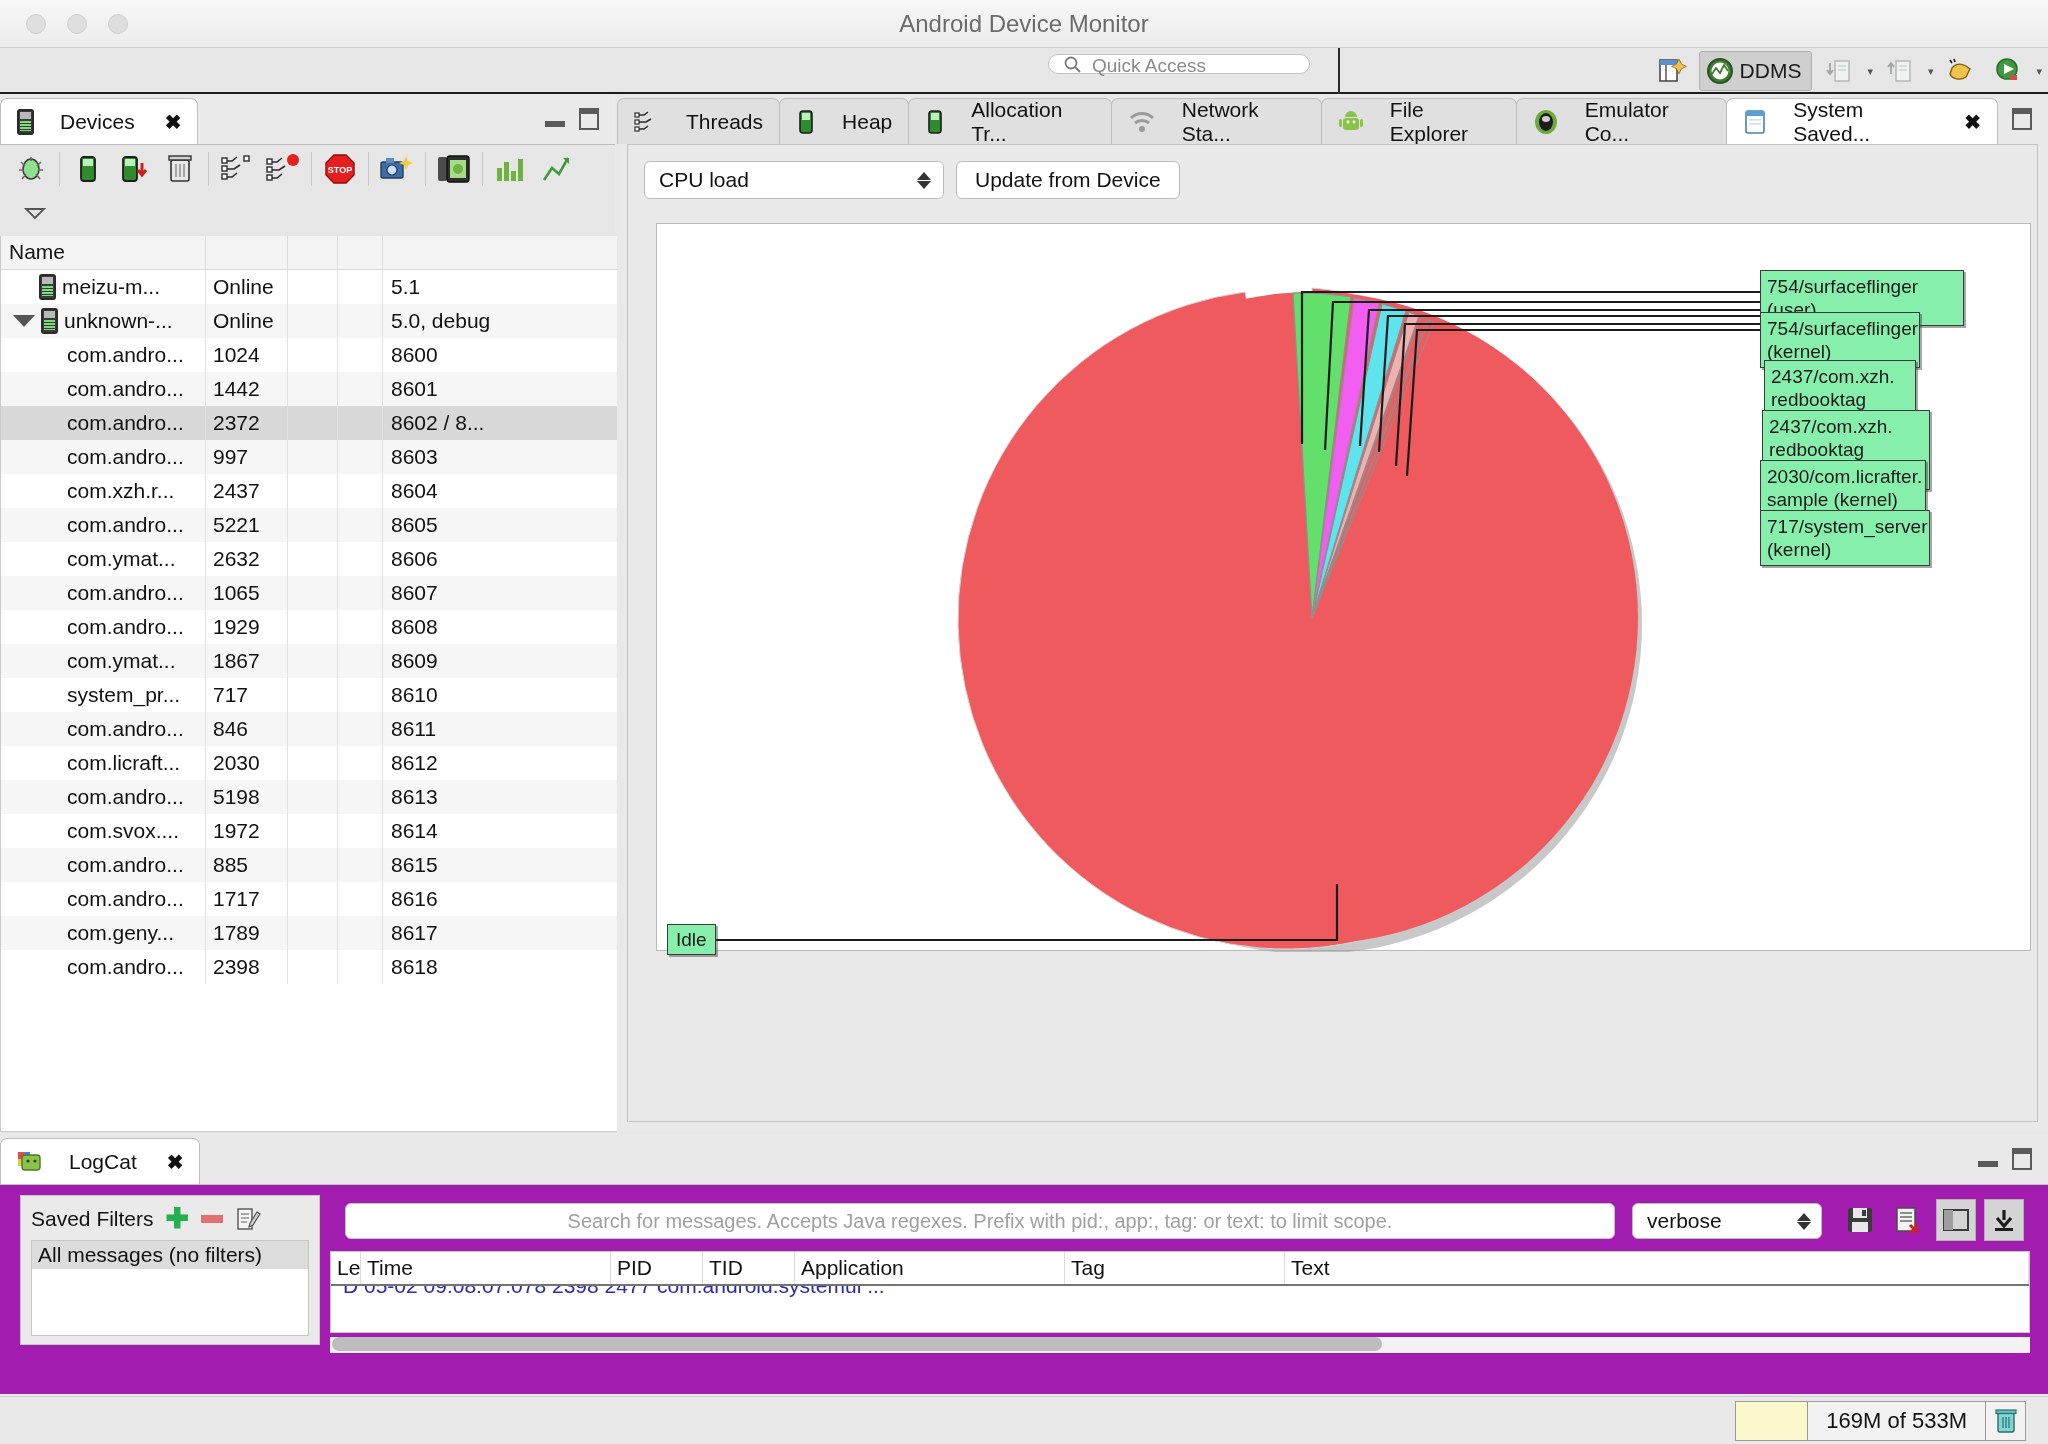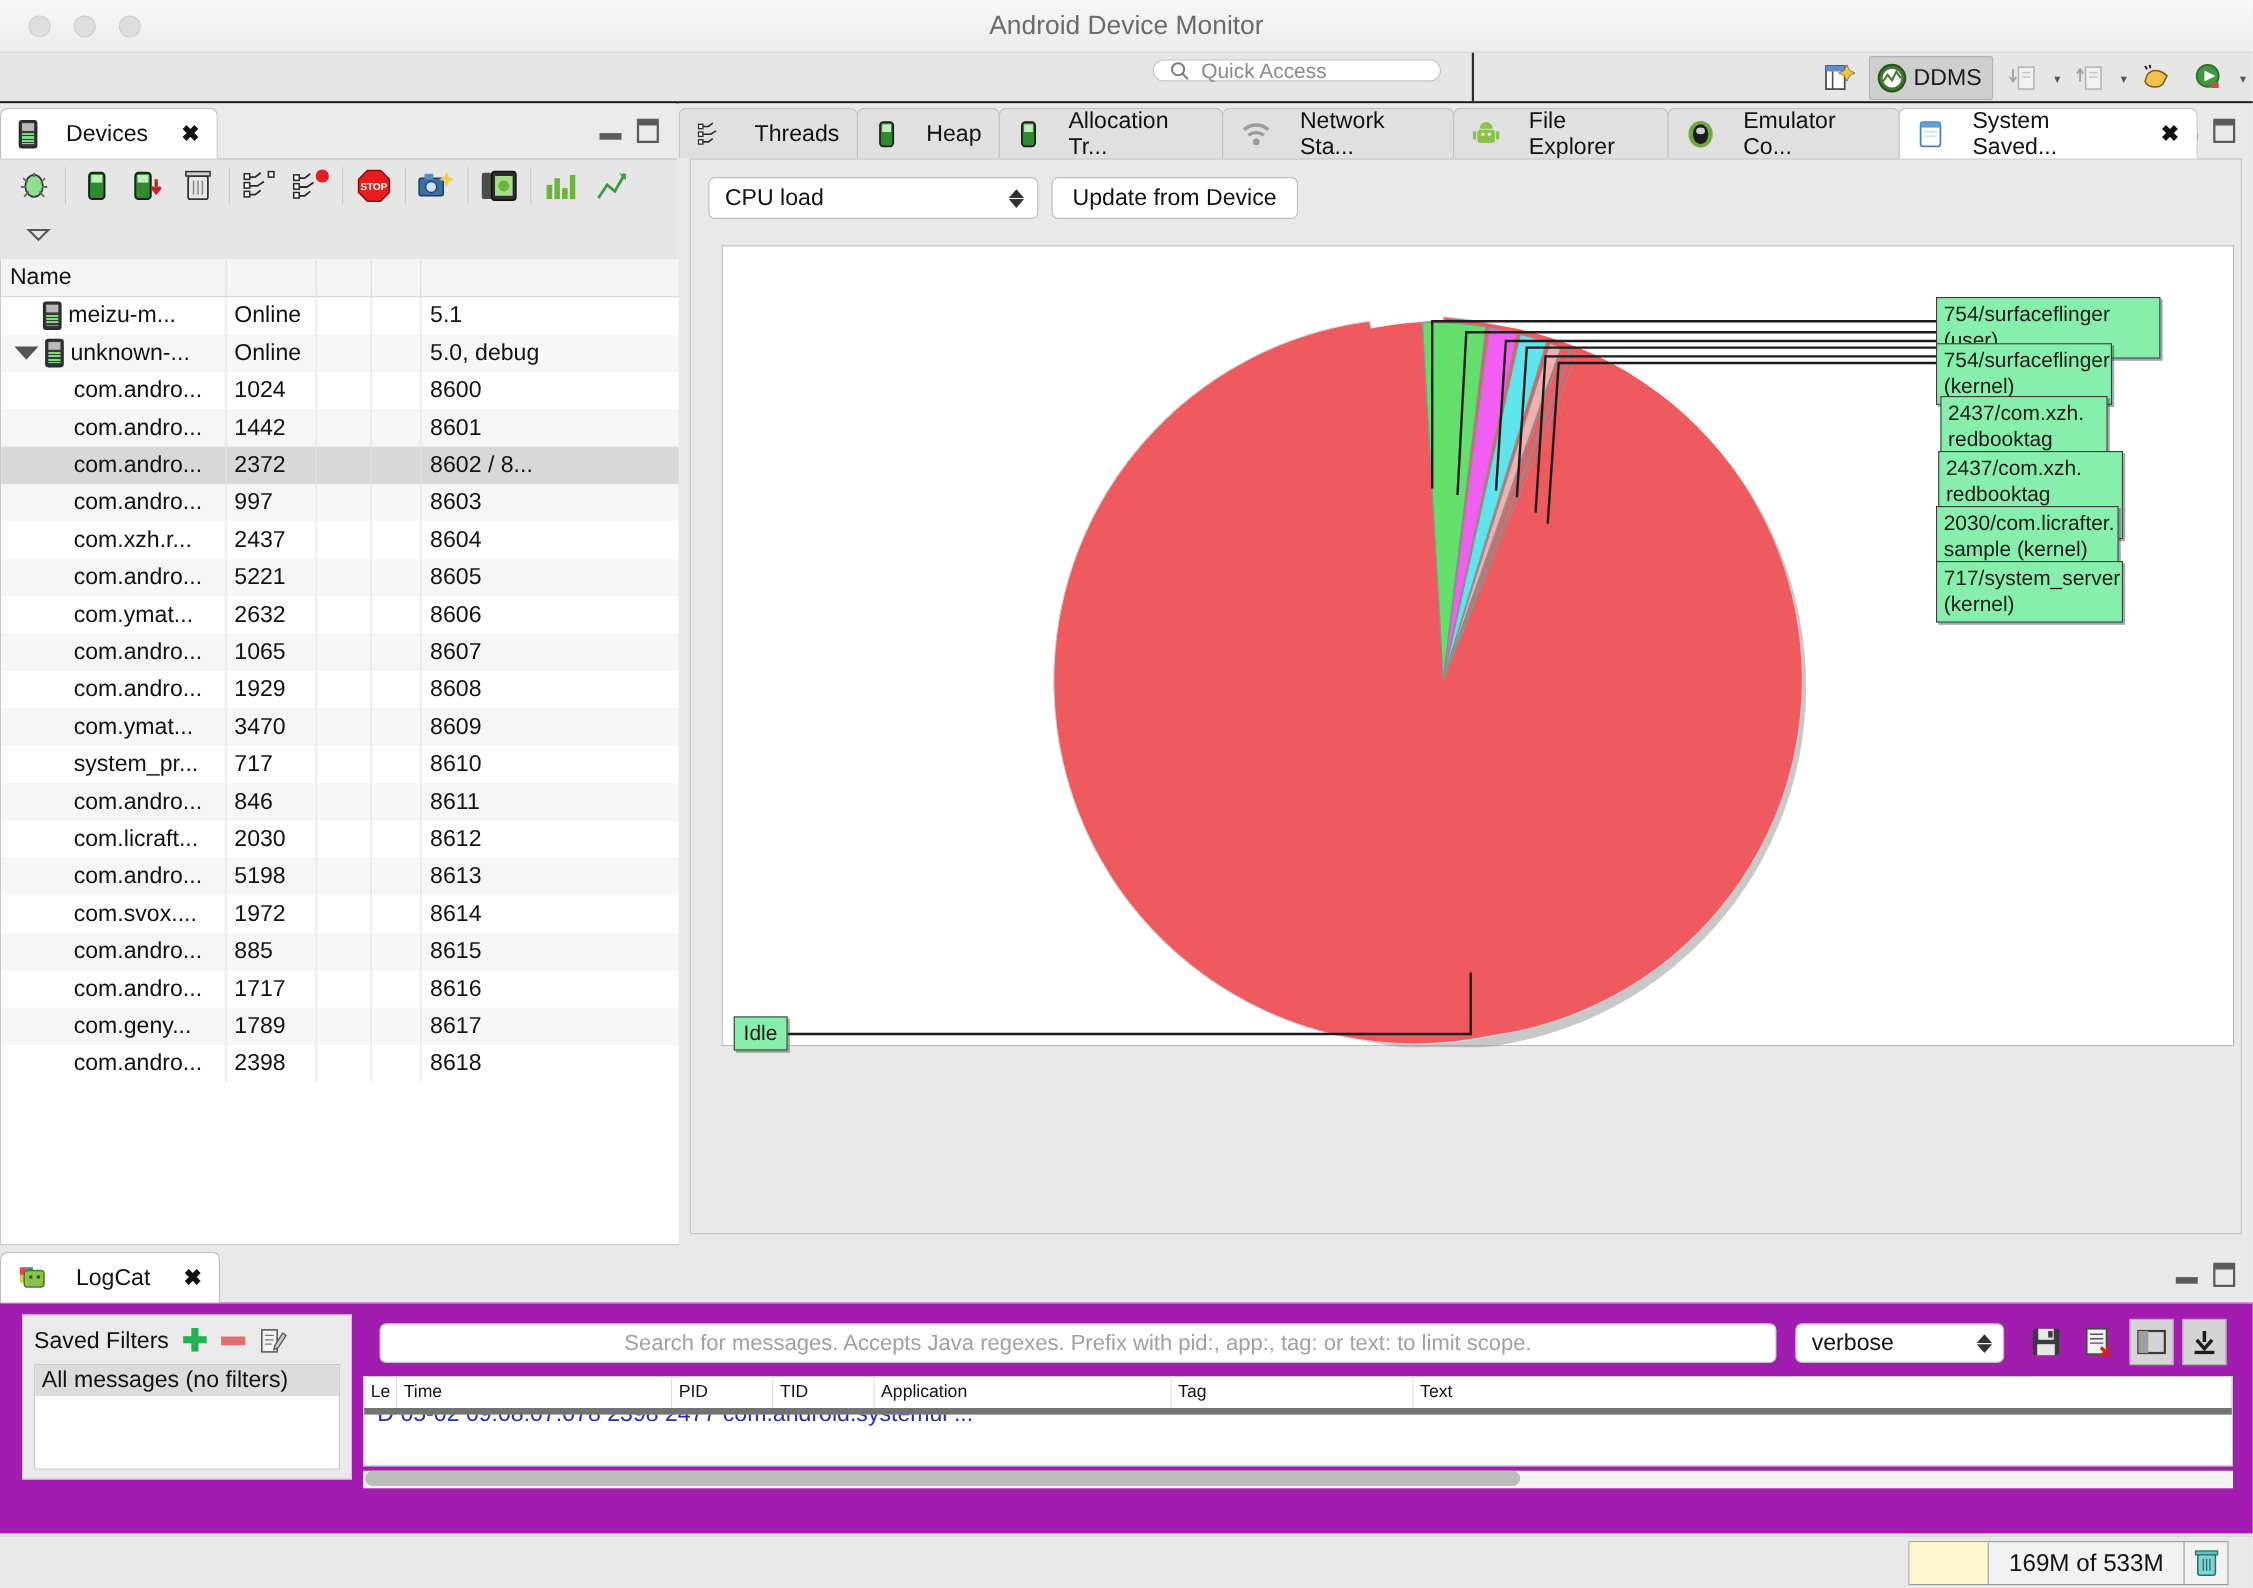--- a/index.html
+++ b/index.html
@@ -157,22 +157,22 @@
     position:absolute; left:1632px; top:18px; width:190px; height:36px;
     background:#fff; border:1px solid #bcbcbc; border-radius:6px;
     display:flex; align-items:center; justify-content:space-between;
     padding:0 10px 0 14px; font-size:21px; color:#111;
   }
   .lc-icons { position:absolute; left:1840px; top:14px; display:flex; align-items:center; gap:8px; }
   .lc-icbtn { width:40px; height:42px; display:flex; align-items:center; justify-content:center; }
   .lc-icbtn.framed { background:#d4d4d4; border:1px solid #b0b0b0; }
   .lc-table { position:absolute; left:330px; top:66px; width:1700px; height:82px;
               background:#fff; border:1px solid #c8c8c8; overflow:hidden; }
-  .lc-head { display:flex; height:34px; align-items:center; font-size:16px; color:#111;
-             border-bottom:6px solid #737373; }
+  .lc-head { display:flex; height:34px; align-items:center; font-size:21px; color:#111;
+             border-bottom:2px solid #737373; }
   .lc-head div { border-right:1px solid #dcdcdc; height:100%; display:flex; align-items:center; padding-left:6px; }
   .lc-clip { height:18px; overflow:hidden; position:relative; }
   .lc-clip span { position:absolute; top:-12px; left:12px; font-size:21px; color:#2b2bb0; white-space:nowrap; }
   .lc-scroll { position:absolute; left:330px; top:152px; width:1700px; height:16px; background:#f2f2f2; }
   .lc-thumb { width:1050px; height:14px; background:#bdbdbd; border-radius:7px; margin-left:2px; }
 
   
   .statusbar { position:absolute; left:0; top:1396px; width:2048px; height:48px;
                background:#e9e9e9; border-top:1px solid #cfcfcf; }
   .heap-widget { position:absolute; right:22px; top:4px; display:flex; align-items:center;
@@ -477,21 +477,21 @@
             </div>
             <div class="c-pid">1929</div>
             <div class="c-b"></div>
             <div class="c-c"></div>
             <div class="c-last">8608</div>
           </div>
           <div class="dev-row alt">
             <div class="c-name indent-proc">
               <span>com.ymat...</span>
             </div>
-            <div class="c-pid">3470</div>
+            <div class="c-pid">1867</div>
             <div class="c-b"></div>
             <div class="c-c"></div>
             <div class="c-last">8609</div>
           </div>
           <div class="dev-row">
             <div class="c-name indent-proc">
               <span>system_pr...</span>
             </div>
             <div class="c-pid">717</div>
             <div class="c-b"></div>

